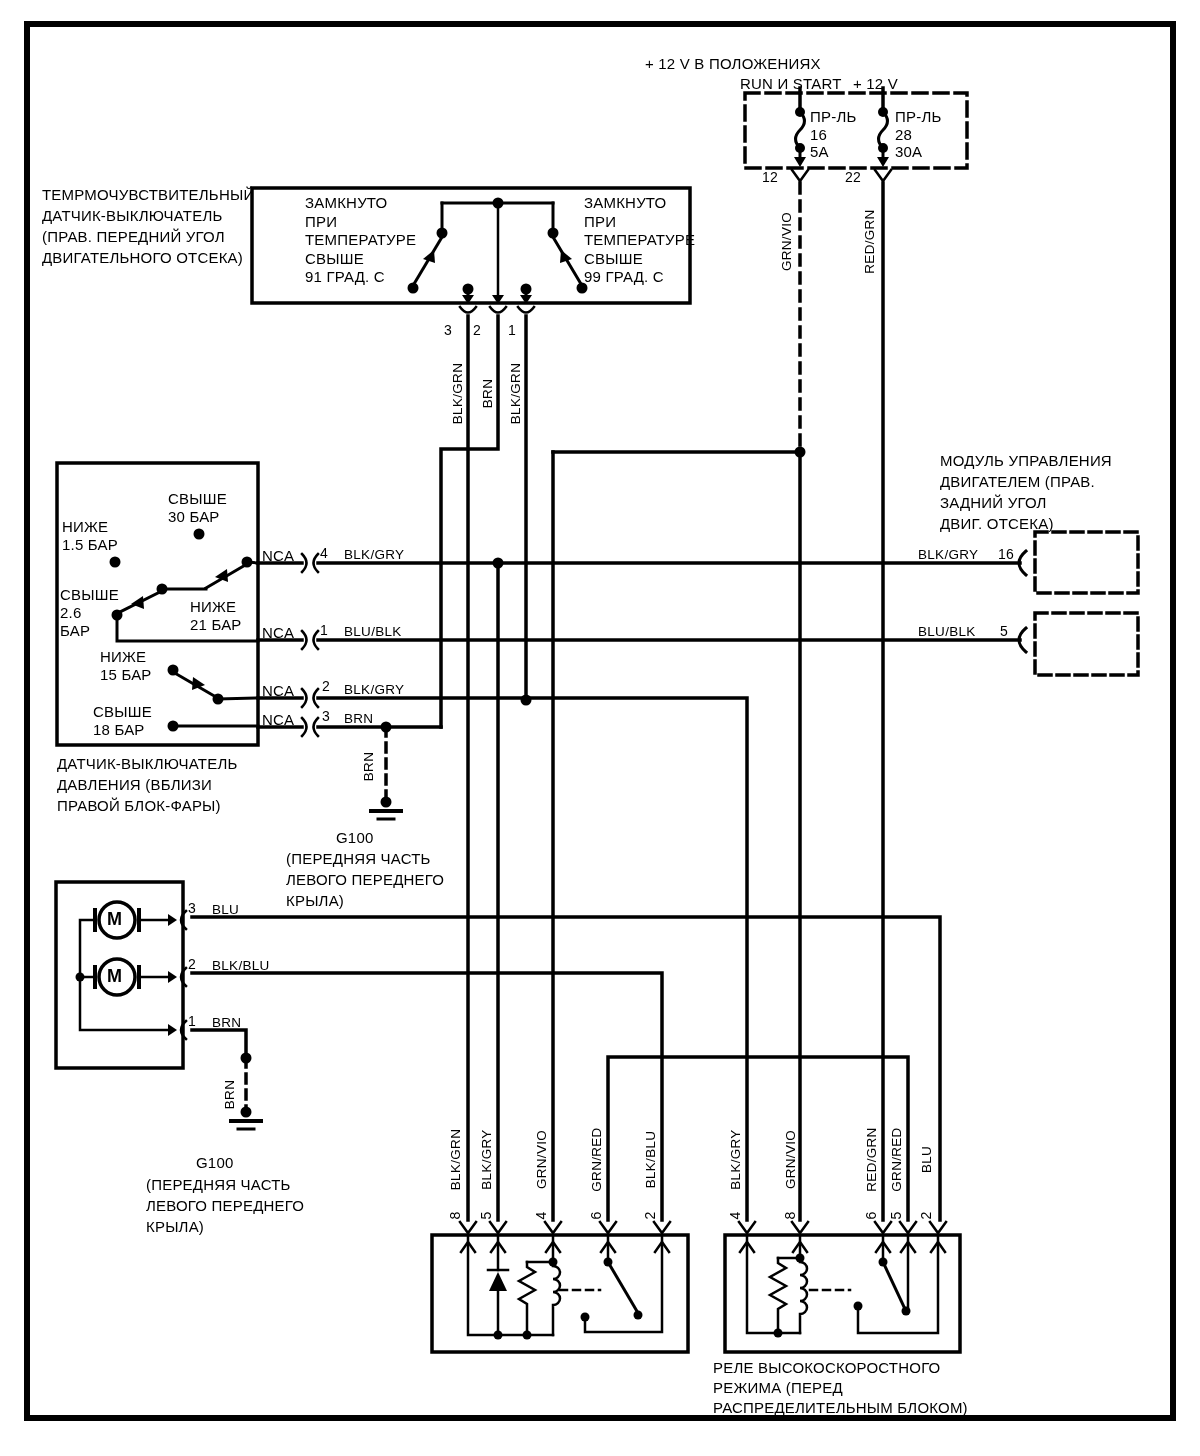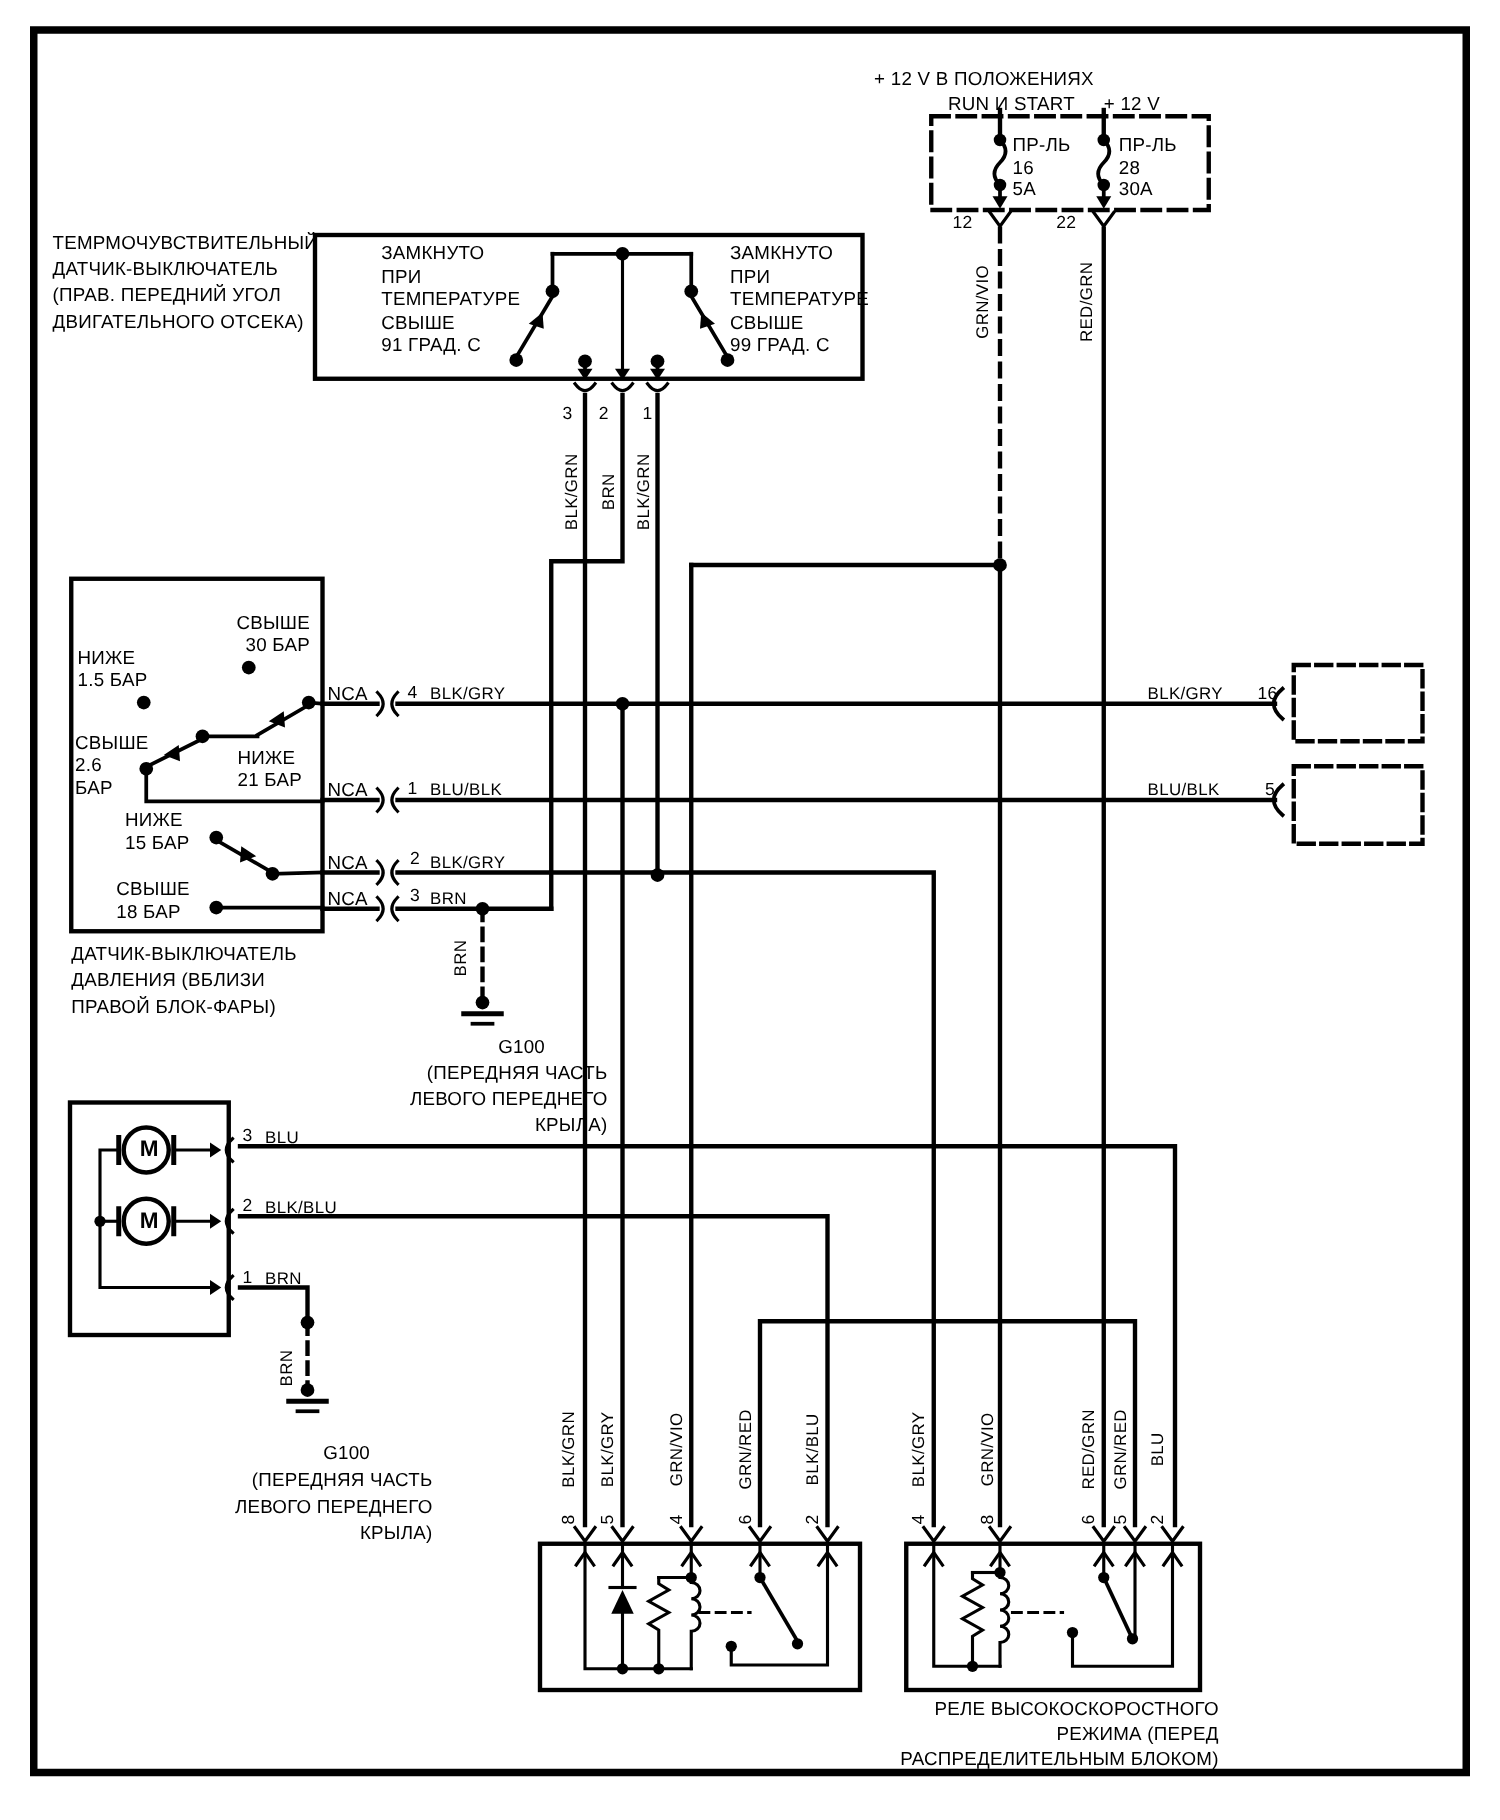--- a/index.html
+++ b/index.html
@@ -1,21 +1,21 @@
 <!DOCTYPE html>
 <html><head>
 <meta charset="utf-8">
 <style>
   html,body{margin:0;padding:0;background:#e8e8e8;}
   #page{position:relative;width:1200px;height:1456px;background:#ffffff;overflow:hidden;
         font-family:"Liberation Sans",sans-serif;color:#000;}
   #art{position:absolute;left:0;top:0;width:1200px;height:1456px;}
   .lbl{position:absolute;font-family:"Liberation Sans",sans-serif;font-size:15px;line-height:21px;
        color:#000;white-space:pre-line;letter-spacing:.2px;}
-  .c{text-align:right}
+  .c{text-align:left}
   .r{text-align:left}
   .cond{font-size:15px;line-height:18.5px}
   .lh18{line-height:18px}
   .lh20{line-height:20px}
   .lh22{line-height:22px}
   .wire{font-size:13.5px;letter-spacing:.3px}
   .num{font-size:14px}
   .rot{width:110px;text-align:center;transform:rotate(-90deg);font-size:13.5px;letter-spacing:.3px}
   .rotsm{width:60px;text-align:center;transform:rotate(-90deg);font-size:13.5px;letter-spacing:.3px}
   .rotnum{width:24px;text-align:center;transform:rotate(-90deg);font-size:14px}
@@ -307,20 +307,24 @@
 <div class="lbl" style="left:262px;top:709px;width:40px">NCA</div>
 <div class="lbl c num" style="left:320px;top:543px;width:14px">4</div>
 <div class="lbl c num" style="left:320px;top:620px;width:14px">1</div>
 <div class="lbl c num" style="left:322px;top:676px;width:14px">2</div>
 <div class="lbl c num" style="left:322px;top:706px;width:14px">3</div>
 <div class="lbl wire" style="left:344px;top:544px;width:80px">BLK/GRY</div>
 <div class="lbl wire" style="left:344px;top:621px;width:80px">BLU/BLK</div>
 <div class="lbl wire" style="left:344px;top:679px;width:80px">BLK/GRY</div>
 <div class="lbl wire" style="left:344px;top:708px;width:60px">BRN</div>
 
+<div class="lbl r" style="left:940px;top:450px;width:198px">МОДУЛЬ УПРАВЛЕНИЯ
+ДВИГАТЕЛЕМ (ПРАВ.
+ЗАДНИЙ УГОЛ
+ДВИГ. ОТСЕКА)</div>
 <div class="lbl wire" style="left:918px;top:544px;width:75px">BLK/GRY</div>
 <div class="lbl c num" style="left:998px;top:544px;width:24px">16</div>
 <div class="lbl wire" style="left:918px;top:621px;width:75px">BLU/BLK</div>
 <div class="lbl c num" style="left:1000px;top:621px;width:20px">5</div>
 
 <div class="lbl rotsm" style="left:338px;top:756px">BRN</div>
 <div class="lbl c" style="left:336px;top:827px;width:100px">G100</div>
 <div class="lbl c" style="left:286px;top:848px;width:200px">(ПЕРЕДНЯЯ ЧАСТЬ
 ЛЕВОГО ПЕРЕДНЕГО
 КРЫЛА)</div>

